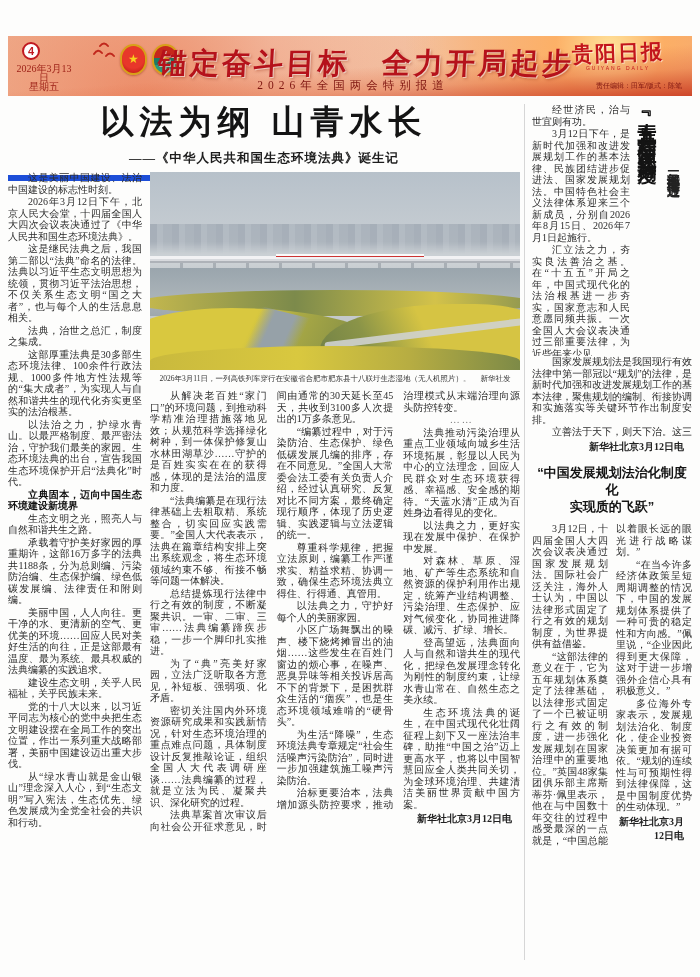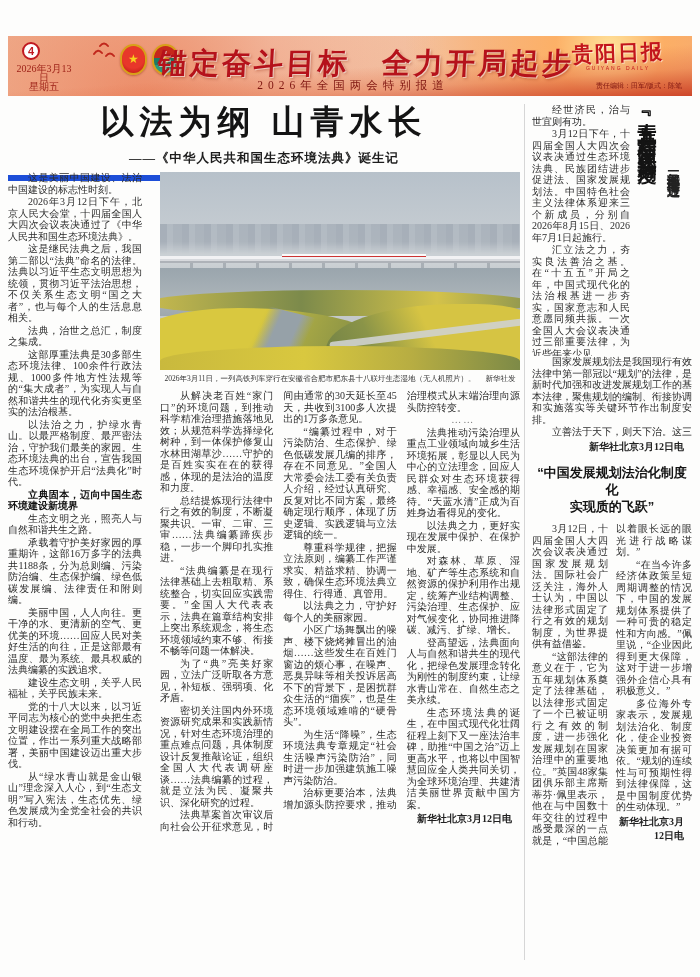--- a/index.html
+++ b/index.html
@@ -54,21 +54,21 @@
     font-family:"Liberation Sans",sans-serif; }
 
   
   .a1-head { position:absolute; left:8px; top:100px; width:512px; text-align:center;
     border-bottom:6px solid #1d4ed8; padding-bottom:8px; }
   .a1-headline { font-size:33px; font-weight:900; letter-spacing:6px; color:#141414;
     font-family:"Liberation Sans","DejaVu Sans",sans-serif; }
   .a1-subhead { font-size:12.5px; font-weight:bold; color:#1c1c1c; margin-top:5px; letter-spacing:1px; }
 
   
-  .a1-body { position:absolute; left:8px; top:172px; width:512px; height:788px; display:flex; gap:18px; }
+  .a1-body { position:absolute; left:8px; top:172px; width:512px; height:788px; display:flex; gap:8px; }
   .col-intro { width:134px; height:100%; overflow:hidden; }
   .a1-right { flex:1; display:flex; flex-direction:column; }
   .caption-row { height:18px; display:flex; align-items:center; justify-content:center;
     font-size:7.5px; color:#333; gap:10px; padding:0 4px; }
   .a1-cols { flex:1; column-count:3; column-gap:10px; overflow:hidden; margin-top:2px; }
 
   p.body-p { font-size:10px; line-height:11.5px; text-align:justify; text-indent:2em;
     color:#2b2b2b; margin-bottom:1px; }
   p.body-p.bold-head { font-weight:bold; color:#111; }
   p.body-p.dots { text-indent:0; text-align:center; color:#777; letter-spacing:2px; }
@@ -181,22 +181,22 @@
         <div class="ph-road"></div>
         <div class="ph-fore"></div>
       </div>
       <div class="caption-row">
         <span>2026年3月11日，一列高铁列车穿行在安徽省合肥市肥东县十八联圩生态湿地（无人机照片）。</span>
         <span>新华社发</span>
       </div>
       <div class="a1-cols">
         <div>
             <p class="body-p">从解决老百姓“家门口”的环境问题，到推动科学精准治理措施落地见效；从规范科学选择绿化树种，到一体保护修复山水林田湖草沙……守护的是百姓实实在在的获得感，体现的是法治的温度和力度。</p>
+            <p class="body-p">“法典编纂是在现行法律基础上去粗取精、系统整合，切实回应实践需要。”全国人大代表表示，法典在篇章结构安排上突出系统观念，将生态环境领域约束不够、衔接不畅等问题一体解决。</p>
             <p class="body-p">总结提炼现行法律中行之有效的制度，不断凝聚共识。一审、二审、三审……法典编纂蹄疾步稳，一步一个脚印扎实推进。</p>
-            <p class="body-p">“法典编纂是在现行法律基础上去粗取精、系统整合，切实回应实践需要。”全国人大代表表示，法典在篇章结构安排上突出系统观念，将生态环境领域约束不够、衔接不畅等问题一体解决。</p>
             <p class="body-p">为了“典”亮美好家园，立法广泛听取各方意见，补短板、强弱项、化矛盾。</p>
             <p class="body-p">密切关注国内外环境资源研究成果和实践新情况，针对生态环境治理的重点难点问题，具体制度设计反复推敲论证，组织全国人大代表调研座谈……法典编纂的过程，就是立法为民、凝聚共识、深化研究的过程。</p>
             <p class="body-p">法典草案首次审议后向社会公开征求意见，时间由通常的30天延长至45天，共收到3100多人次提出的1万多条意见。</p>
             <p class="body-p">“编纂过程中，对于污染防治、生态保护、绿色低碳发展几编的排序，存在不同意见。”全国人大常委会法工委有关负责人介绍，经过认真研究、反复对比不同方案，最终确定现行顺序，体现了历史逻辑、实践逻辑与立法逻辑的统一。</p>
             <p class="body-p">尊重科学规律，把握立法原则，编纂工作严谨求实、精益求精、协调一致，确保生态环境法典立得住、行得通、真管用。</p>
             <p class="body-p">以法典之力，守护好每个人的美丽家园。</p>
             <p class="body-p">小区广场舞飘出的噪声、楼下烧烤摊冒出的油烟……这些发生在百姓门窗边的烦心事，在噪声、恶臭异味等相关投诉居高不下的背景下，是困扰群众生活的“痼疾”，也是生态环境领域难啃的“硬骨头”。</p>
             <p class="body-p">为生活“降噪”，生态环境法典专章规定“社会生活噪声污染防治”，同时进一步加强建筑施工噪声污染防治。</p>
             <p class="body-p">治标更要治本，法典增加源头防控要求，推动治理模式从末端治理向源头防控转变。</p>
             <p class="body-p dots">……</p>
@@ -211,21 +211,21 @@
     </div>
   </div>
 
   <div class="v-divider"></div>
 
   <div class="right-region">
 
     <div class="a2-top">
       <div class="a2-body1">
           <p class="body-p">经世济民，治与世宜则有功。</p>
-          <p class="body-p">3月12日下午，十四届全国人大四次会议表决通过生态环境法典、民族团结进步促进法、国家发展规划法。中国特色社会主义法律体系迎来三个新成员，分别自2026年8月15日、2026年7月1日起施行。</p>
+          <p class="body-p">3月12日下午，是新时代加强和改进发展规划工作的基本法律、民族团结进步促进法、国家发展规划法。中国特色社会主义法律体系迎来三个新成员，分别自2026年8月15日、2026年7月1日起施行。</p>
           <p class="body-p">汇立法之力，夯实良法善治之基。在“十五五”开局之年，中国式现代化的法治根基进一步夯实，国家意志和人民意愿同频共振。一次全国人大会议表决通过三部重要法律，为近些年来少见。</p>
           <p class="body-p">良法善治“四梁八柱”更加稳固——</p>
           <p class="body-p">生态环境法典是我国第二部以“法典”命名的法律，全国人大以法典化的方式确定下来，将生态文明建设制度成果系统集成。</p>
         </div>
       <div class="a2-title">『十五五』开局标注国家立法新刻度</div>
       <div class="a2-kicker">三部重要法律通过</div>
     </div>
     <div class="a2-bottom">
         <p class="body-p">国家发展规划法是我国现行有效法律中第一部冠以“规划”的法律，是新时代加强和改进发展规划工作的基本法律，聚焦规划的编制、衔接协调和实施落实等关键环节作出制度安排。</p>
         <p class="body-p">立善法于天下，则天下治。这三部法律将进一步提升国家治理能力现代化水平，不断彰显“中国之治”的制度优势，适应时代需求，为高质量发展保驾护航。</p>

